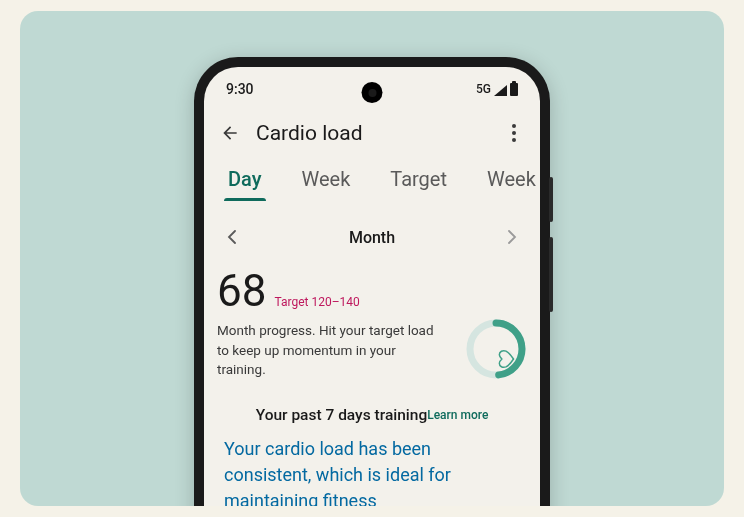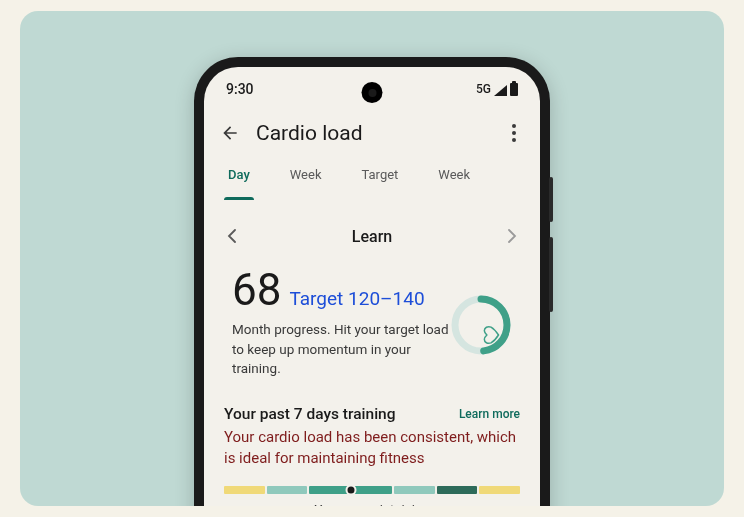--- a/index.html
+++ b/index.html
@@ -138,22 +138,22 @@
   width: 4px; height: 4px;
   background: #3a3a3a;
   border-radius: 50%;
 }
 .tabs {
   display: flex;
   padding: 0 20px;
   gap: 32px;
 }
 .tab {
-  padding: 6px 4px 18px 4px;
-  font-size: 13px;
+  padding: 6px 4px 10px 4px;
+  font-size: 20px;
   color: #5a5a5a;
   cursor: pointer;
   position: relative;
 }
 .tab.active {
   color: #0f6b5c;
   font-weight: 500;
 }
 .tab.active::after {
   content: '';
@@ -176,40 +176,40 @@
   justify-content: center;
   cursor: pointer;
   color: #5a5a5a;
 }
 .date-label {
   font-size: 16px;
   font-weight: 500;
   color: #1a1a1a;
 }
 .main-stat {
-  padding: 0 28px;
+  padding: 0 13px;
   display: flex;
   justify-content: space-between;
-  align-items: center;
+  align-items: flex-end;
 }
 .stat-left { flex: 1; }
 .stat-row {
   display: flex;
   align-items: baseline;
   gap: 8px;
 }
 .stat-num {
   font-size: 44px;
   font-weight: 400;
   color: #1a1a1a;
   line-height: 1;
 }
 .stat-target {
-  font-size: 19px;
-  color: #1d4ed8;
+  font-size: 12px;
+  color: #be185d;
 }
 .stat-desc {
   font-size: 13.5px;
   color: #3a3a3a;
   margin-top: 8px;
   line-height: 1.45;
   max-width: 220px;
 }
 .ring-wrap {
   position: relative;
@@ -220,38 +220,38 @@
 .heart {
   position: absolute;
   left: 50%; top: 50%;
   transform: translate(-50%,-50%);
 }
 .section {
   padding: 26px 20px 0 20px;
 }
 .section-h {
   display: flex;
-  justify-content: space-between;
+  justify-content: center;
   align-items: center;
 }
 .section-title {
   font-size: 15.5px;
   font-weight: 500;
   color: #1a1a1a;
 }
 .learn-link {
   font-size: 12px;
   font-weight: 500;
   color: #0f6b5c;
   cursor: pointer;
 }
 .section-desc {
-  font-size: 15px;
-  color: #7f1d1d;
-  margin-top: 4px;
+  font-size: 18px;
+  color: #0369a1;
+  margin-top: 12px;
   line-height: 1.45;
 }
 .gauge {
   margin-top: 16px;
   display: flex;
   gap: 2px;
   height: 8px;
   position: relative;
 }
 .gauge .seg {
@@ -322,21 +322,21 @@
         <div class="tab">Target</div>
         <div class="tab">Week</div>
       </div>
 
       <div class="date-nav">
         <div class="chev">
           <svg width="10" height="14" viewBox="0 0 8 14">
               <path d="M7 1L1 7l6 6" stroke="#5a5a5a" stroke-width="1.8" fill="none" stroke-linecap="round"></path>
             </svg>
         </div>
-        <div class="date-label">Learn</div>
+        <div class="date-label">Month</div>
         <div class="chev">
           <svg width="10" height="14" viewBox="0 0 8 14">
               <path d="M1 1l6 6-6 6" stroke="#9a9a9a" stroke-width="1.8" fill="none" stroke-linecap="round"></path>
             </svg>
         </div>
       </div>
 
       <div class="main-stat">
         <div class="stat-left">
           <div class="stat-row">

